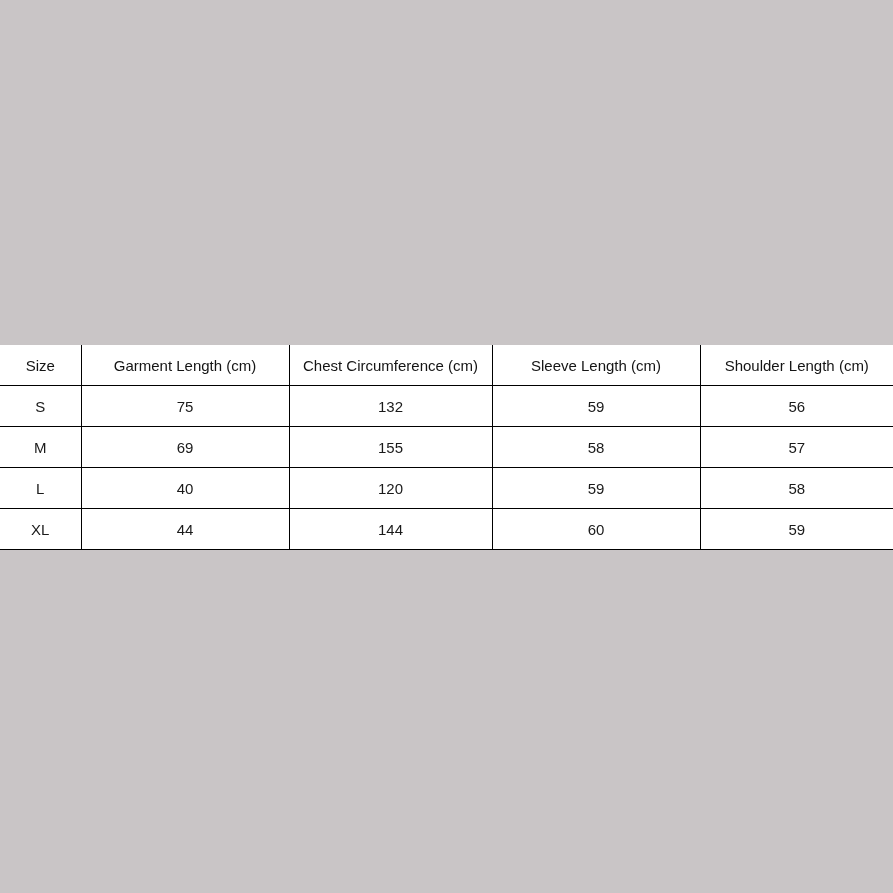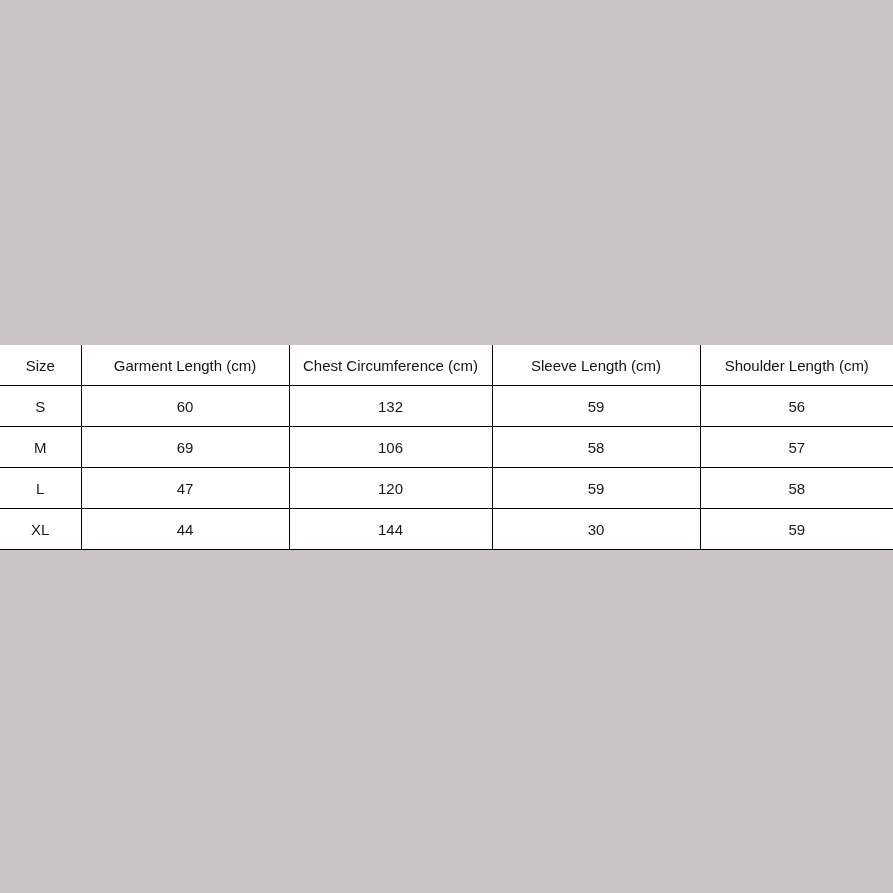--- a/index.html
+++ b/index.html
@@ -92,47 +92,47 @@
         <tr class="header-row">
           <td>Size</td>
           <td>Garment Length (cm)</td>
           <td>Chest Circumference (cm)</td>
           <td>Sleeve Length (cm)</td>
           <td>Shoulder Length (cm)</td>
         </tr>
 
         <tr>
           <td>S</td>
-          <td>60</td>
+          <td>75</td>
           <td>132</td>
           <td>59</td>
           <td>56</td>
         </tr>
 
         <tr>
           <td>M</td>
           <td>69</td>
-          <td>106</td>
+          <td>155</td>
           <td>58</td>
           <td>57</td>
         </tr>
 
         <tr>
           <td>L</td>
-          <td>47</td>
+          <td>40</td>
           <td>120</td>
           <td>59</td>
           <td>58</td>
         </tr>
 
         <tr>
           <td>XL</td>
           <td>44</td>
           <td>144</td>
-          <td>30</td>
+          <td>60</td>
           <td>59</td>
         </tr>
 
       </tbody>
     </table>
   </div>
 
 </div>
 
 </body></html>

